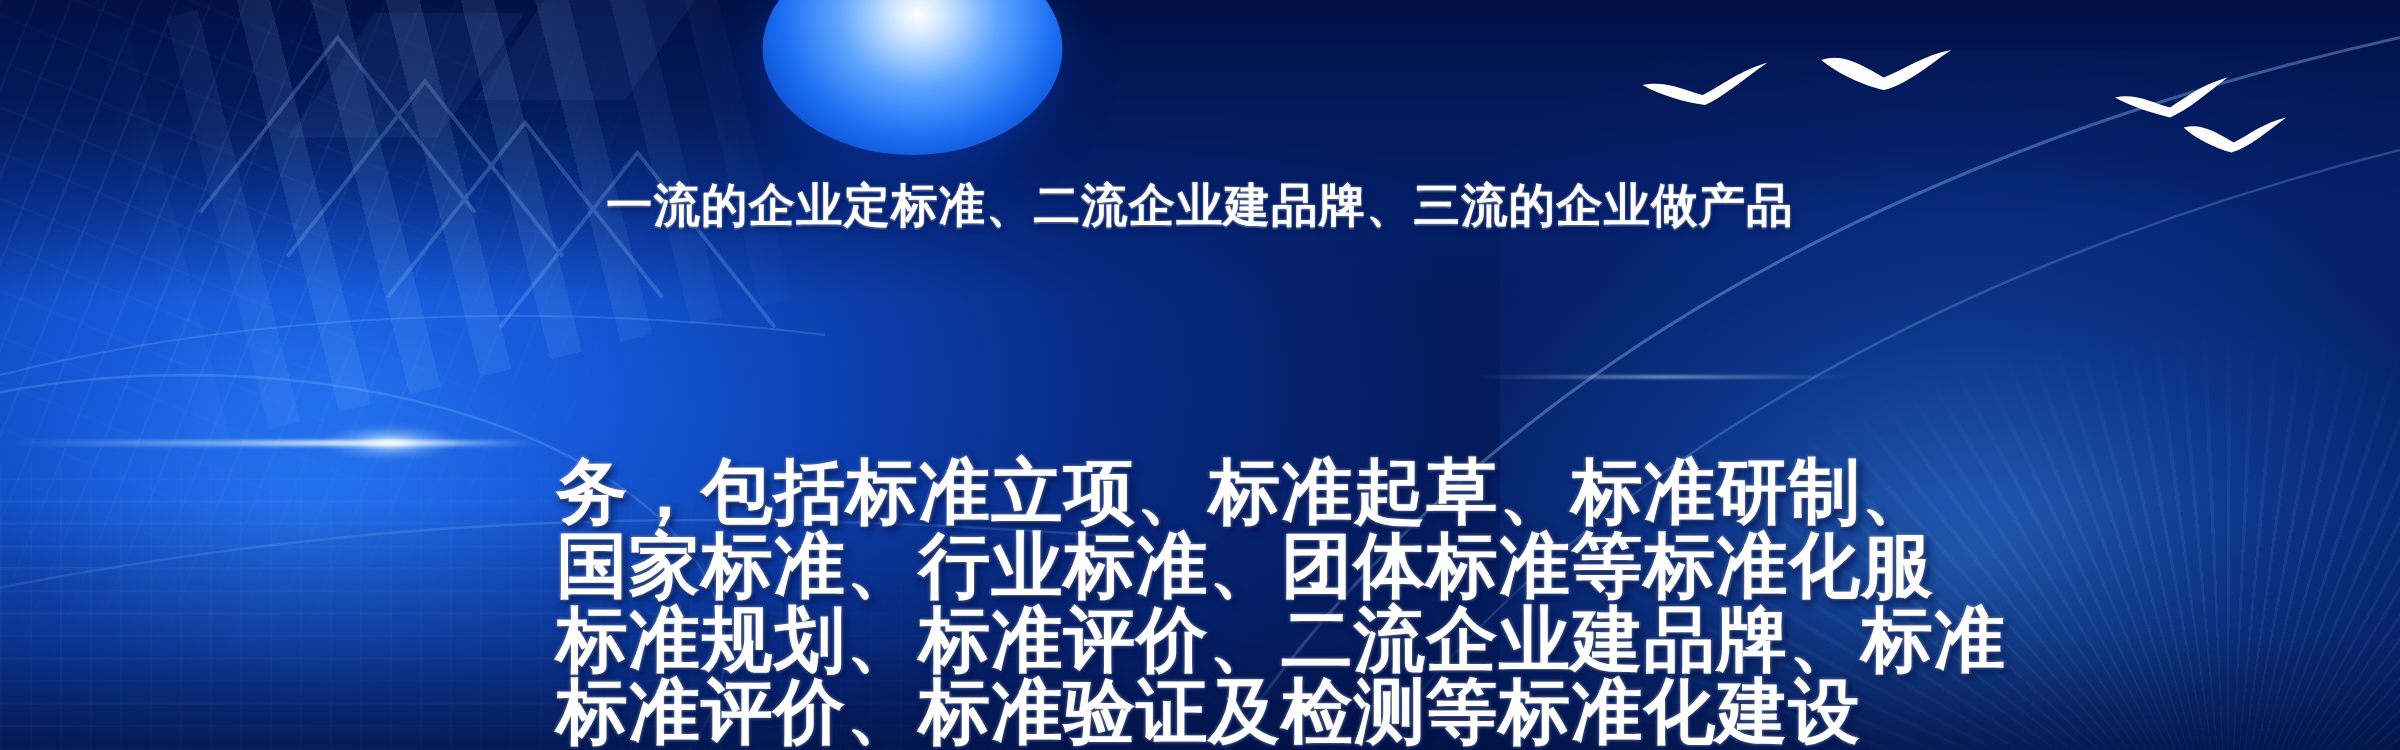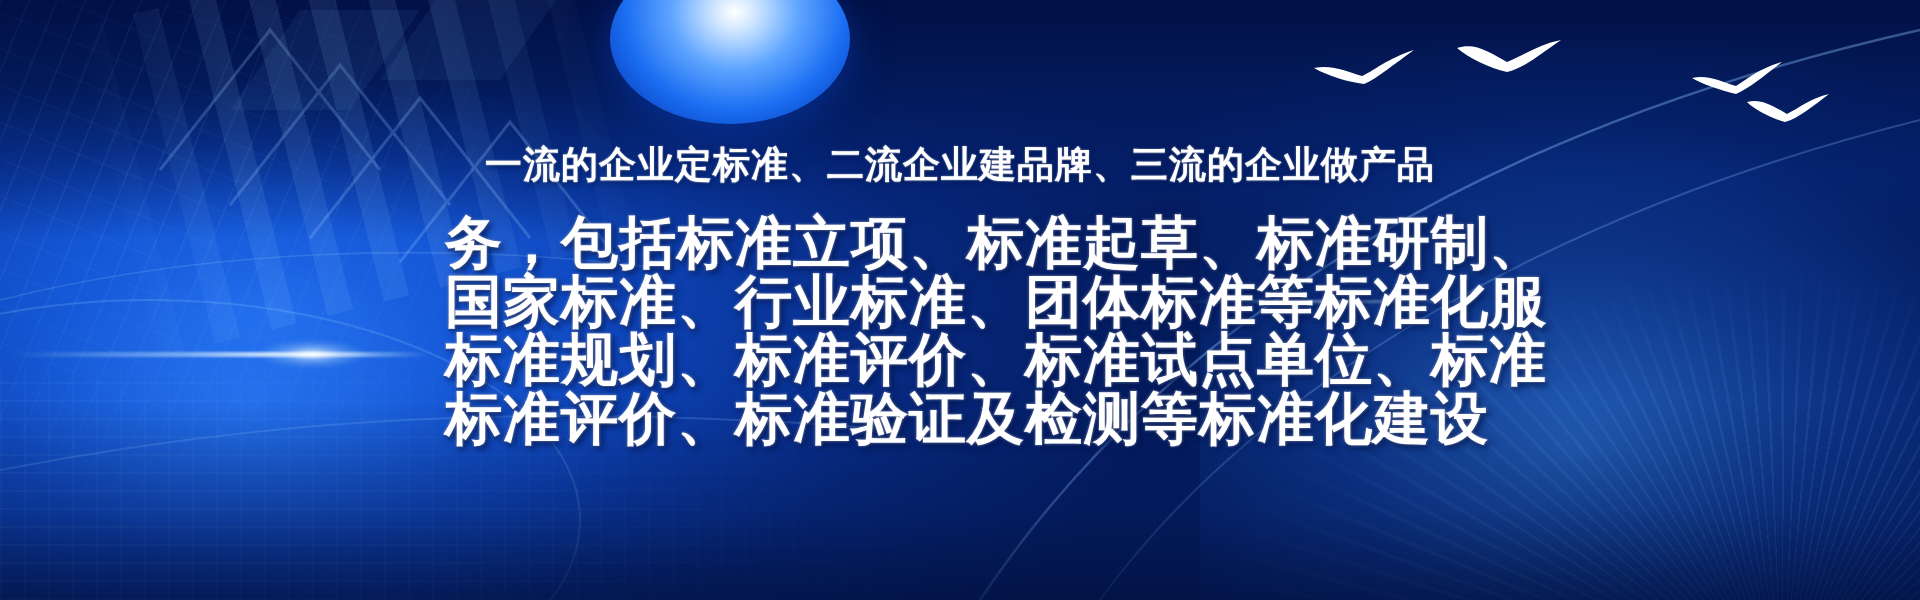--- a/index.html
+++ b/index.html
@@ -141,20 +141,21 @@
 
   
   .text-wrap {
     position: absolute;
     left: 0; right: 0; top: 0;
     height: 600px;
     display: flex;
     flex-direction: column;
     align-items: center;
     z-index: 20;
+    justify-content: space-between;
   }
   .tagline {
     margin-top: 146px;
     font-size: 37px;
     font-weight: 700;
     line-height: 1;
     color: #ffffff;
     letter-spacing: 1px;
     white-space: nowrap;
     text-shadow:
@@ -234,18 +235,18 @@
   <div class="streak2"></div>
 
   <div class="bg-bottomdark"></div>
 
   <div class="text-wrap">
     <div class="tagline">一流的企业定标准、二流企业建品牌、三流的企业做产品</div>
 
     <div class="headline">
       <span class="hl-line">务，包括标准立项、标准起草、标准研制、</span>
       <span class="hl-line">国家标准、行业标准、团体标准等标准化服</span>
-      <span class="hl-line">标准规划、标准评价、标准试点单位、标准</span>
+      <span class="hl-line">标准规划、标准评价、二流企业建品牌、标准</span>
       <span class="hl-line">标准评价、标准验证及检测等标准化建设</span>
     </div>
   </div>
 
 </div>
 
 </body></html>

